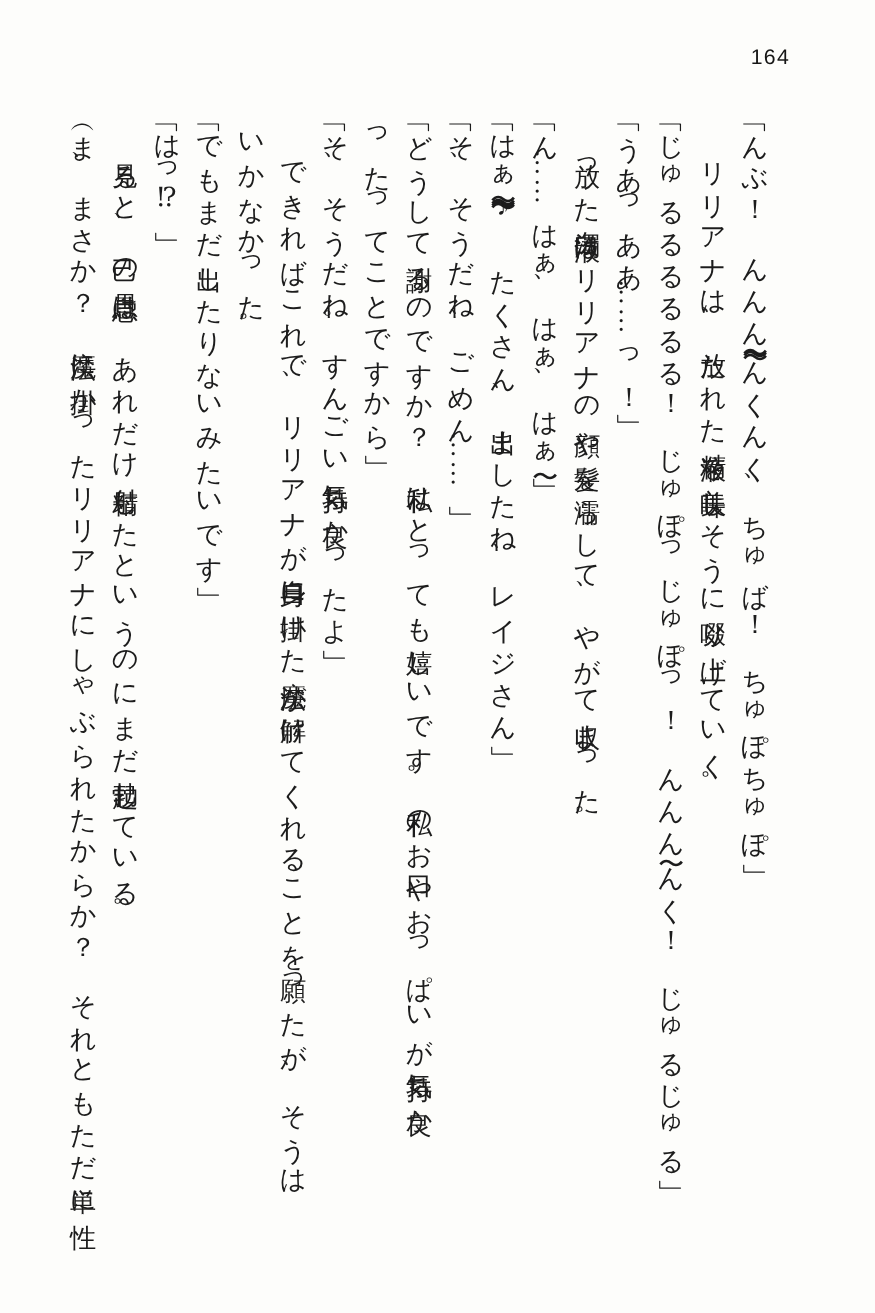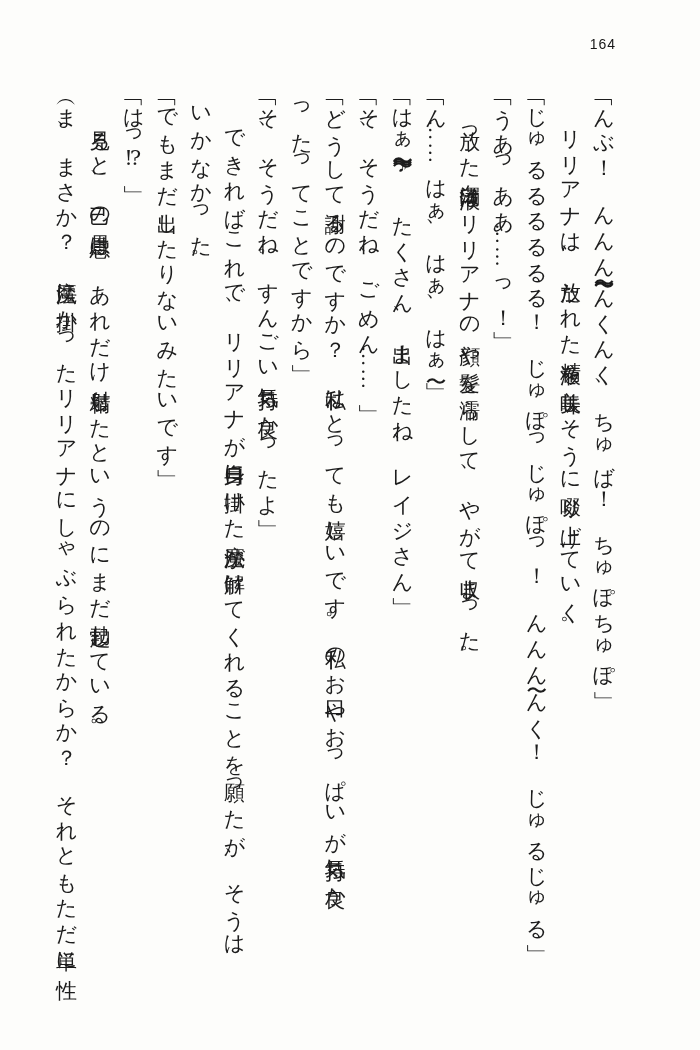--- a/index.html
+++ b/index.html
@@ -14,23 +14,23 @@
     position: relative;
     width: 700px;
     height: 1050px;
     background: #fdfdfb;
     font-family: "Liberation Serif", "DejaVu Serif", serif;
     color: #1c1c1c;
   }
   .page-number {
     position: absolute;
     top: 36px;
-    right: 84px;
+    right: 68px;
     font-family: "Liberation Sans", "DejaVu Sans", sans-serif;
-    font-size: 14px;
+    font-size: 17px;
     letter-spacing: 1px;
     color: #161616;
   }
   .text-area {
     position: absolute;
     top: 92px;
     right: 80px;
     height: 928px;
     writing-mode: vertical-rl;
     text-orientation: mixed;

